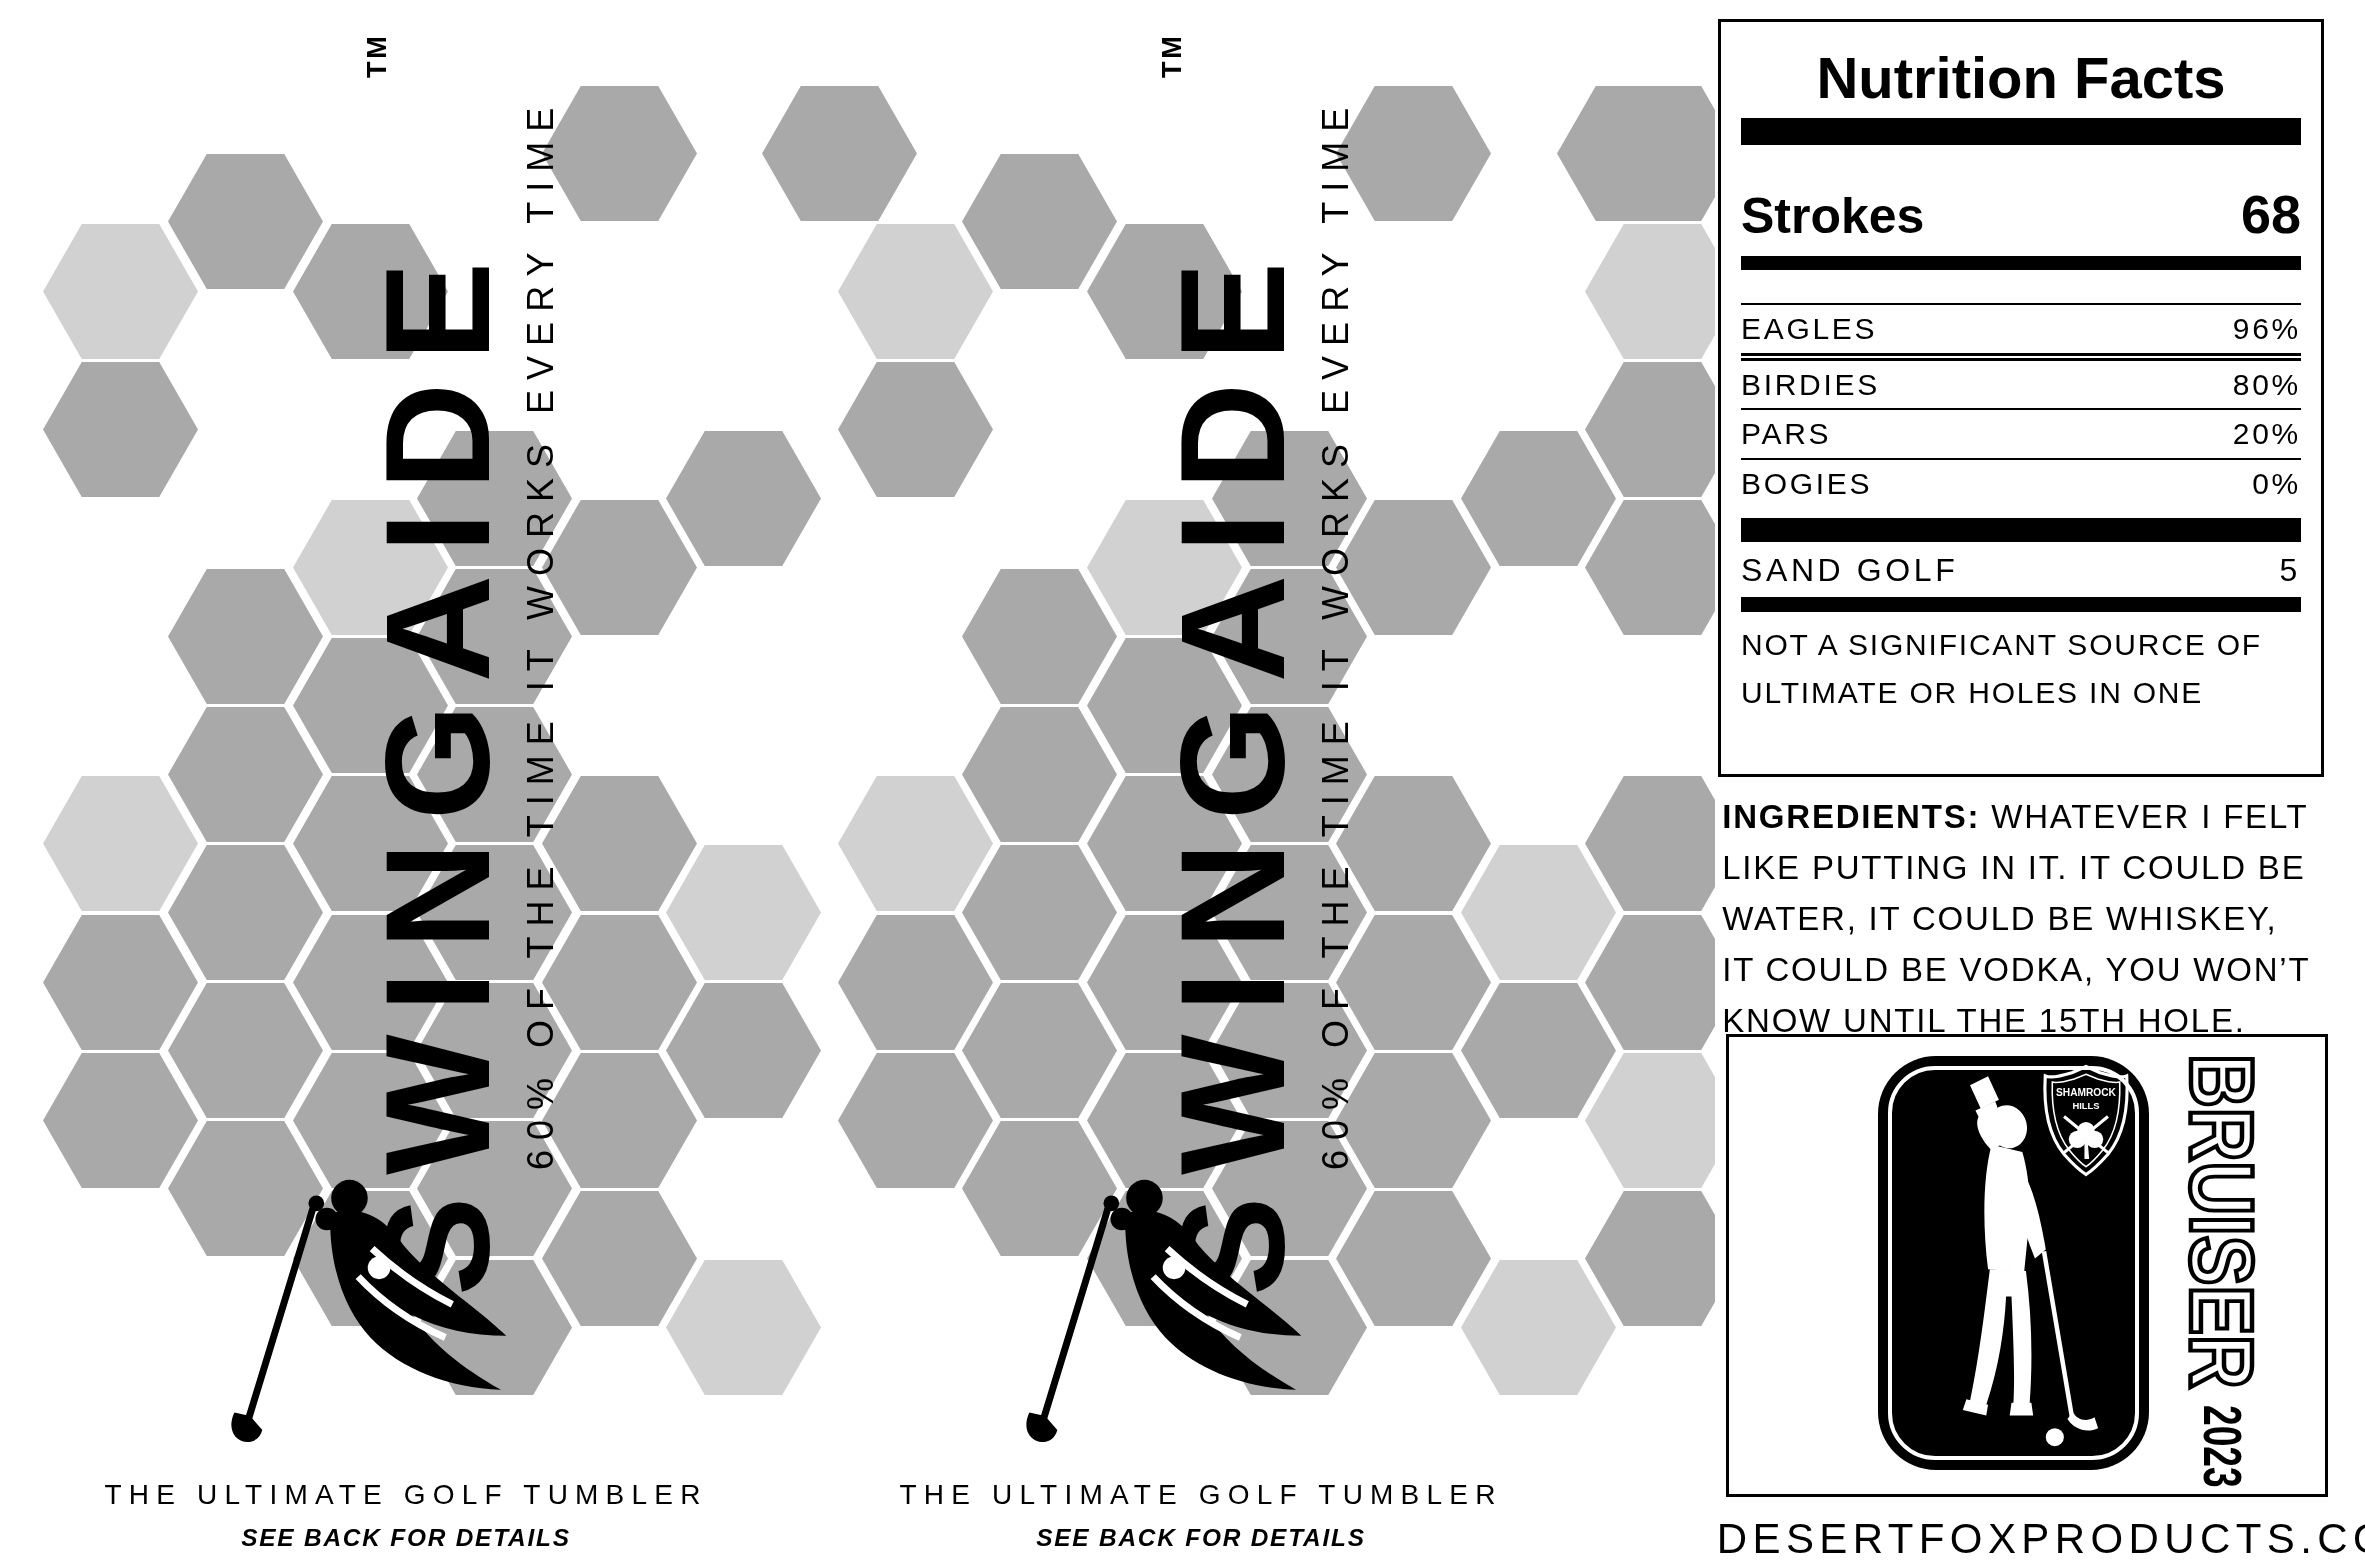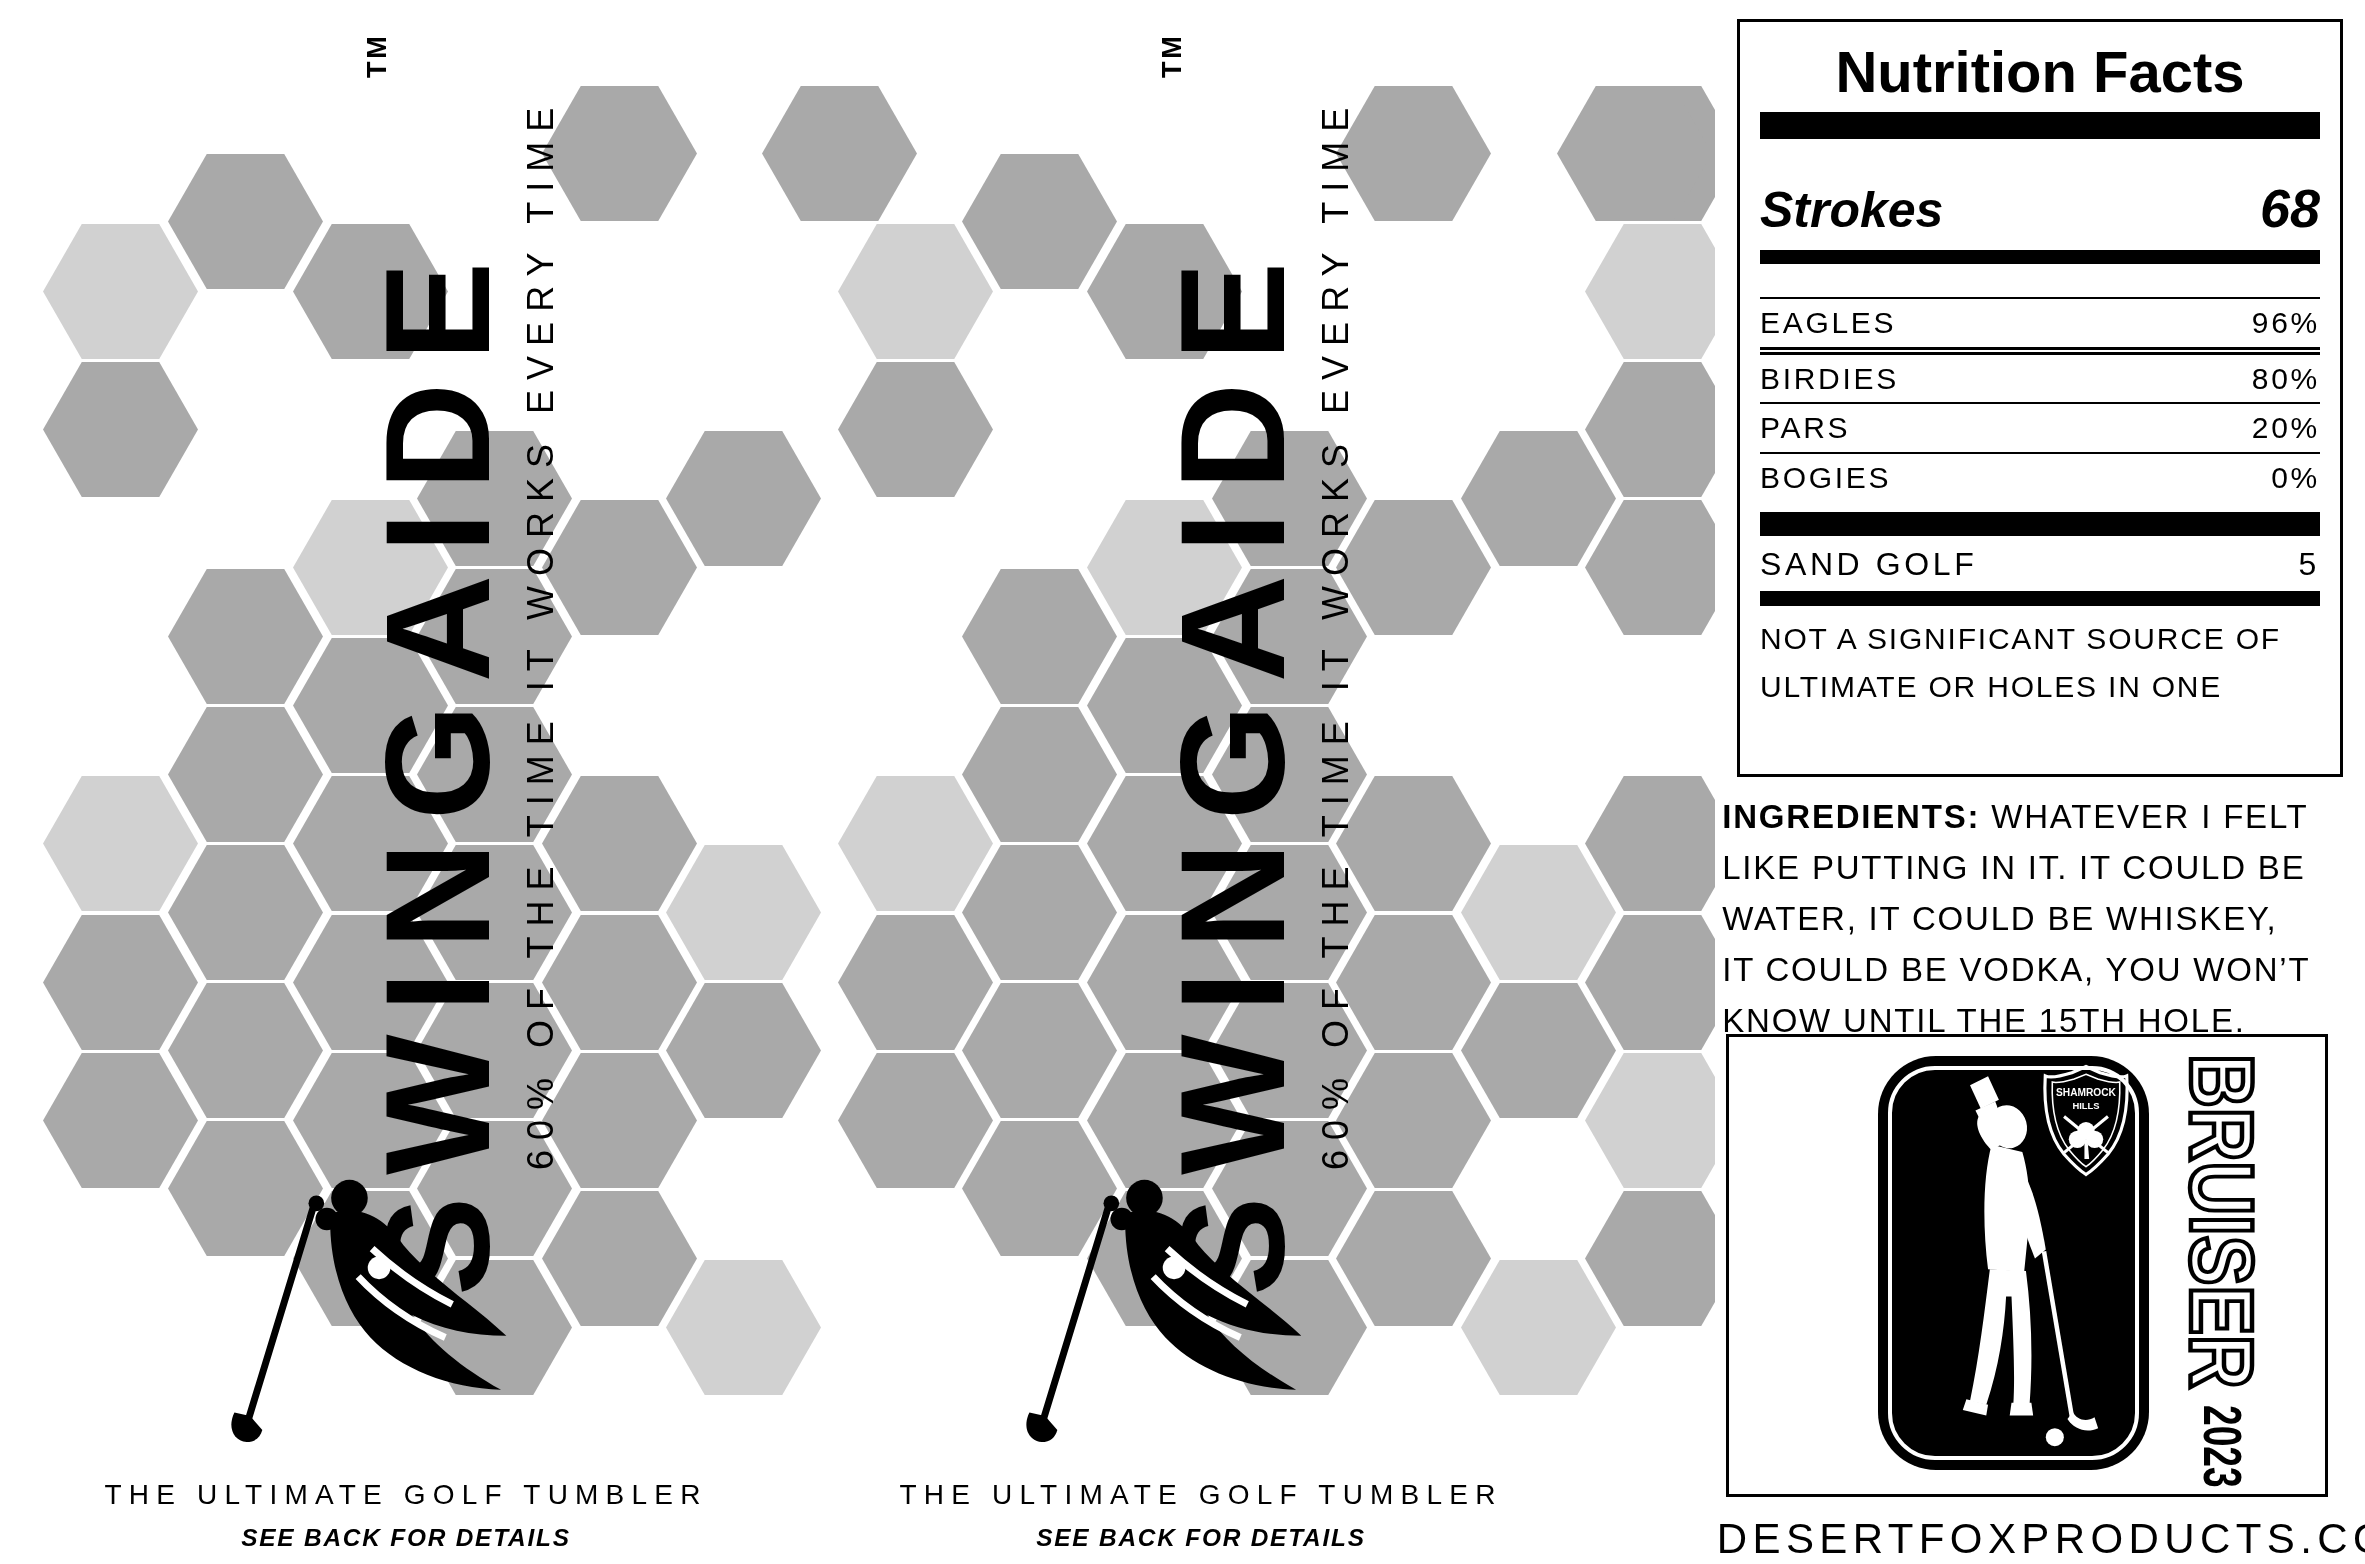--- a/index.html
+++ b/index.html
@@ -23,29 +23,29 @@
       font-size:36px;font-weight:400;letter-spacing:10px;}
   .swing-logo{position:absolute;left:224px;top:1165px;width:291px;height:305px;}
   .cap1{position:absolute;left:90px;top:1479px;width:632px;text-align:center;
       font-size:28px;letter-spacing:7.2px;}
   .cap2{position:absolute;left:90px;top:1524px;width:632px;text-align:center;
       font-size:24.4px;font-weight:700;letter-spacing:1.8px;font-style:italic;}
 
   
   .infocol{position:absolute;left:1715px;top:0;width:650px;height:1565px;background:#fff;z-index:3;}
 
-  .nutrition-box{position:absolute;left:22px;top:19px;width:606px;height:758px;
-      border:3.6px solid #000;box-sizing:border-box;padding:12px 20px;}
+  .nutrition-box{position:absolute;left:3px;top:19px;width:606px;height:758px;
+      border:3.6px solid #000;box-sizing:border-box;padding:18px 20px;}
   .n-title{font-size:58px;font-weight:700;text-align:center;margin:3.6px 0 7.2px 0;letter-spacing:0px;}
   .rule{height:2.7px;background:#000;}
   .bar{background:#000;}
   .bar-thick{height:24.4px;}
   .bar-med{height:14.4px;}
   .n-serving{font-size:31px;text-align:center;letter-spacing:3.6px;margin:10.8px 0 12.6px 0;}
-  .strokes-row{display:flex;justify-content:space-between;align-items:flex-end;margin-top:38px;font-style:italic;}
+  .strokes-row{display:flex;justify-content:space-between;align-items:flex-end;margin-top:38px;}
   .strokes-label{font-size:50px;font-weight:700;}
   .strokes-value{font-size:54px;font-weight:700;}
   .daily{font-size:26px;letter-spacing:2.7px;text-align:right;margin-top:9px;}
   .rule-top-rows{margin-top:32.5px;}
   .n-row{display:flex;justify-content:space-between;font-size:30px;letter-spacing:2.7px;
          padding:7.2px 0 6.3px 0;border-bottom:2.7px solid #000;}
   .n-row.dbl{border-bottom:8.1px double #000;text-align:right;}
   .n-row.last{border-bottom:none;}
   .sand-row{display:flex;justify-content:space-between;font-size:32px;letter-spacing:3.6px;
          padding:10px 0 8.1px 0;}

